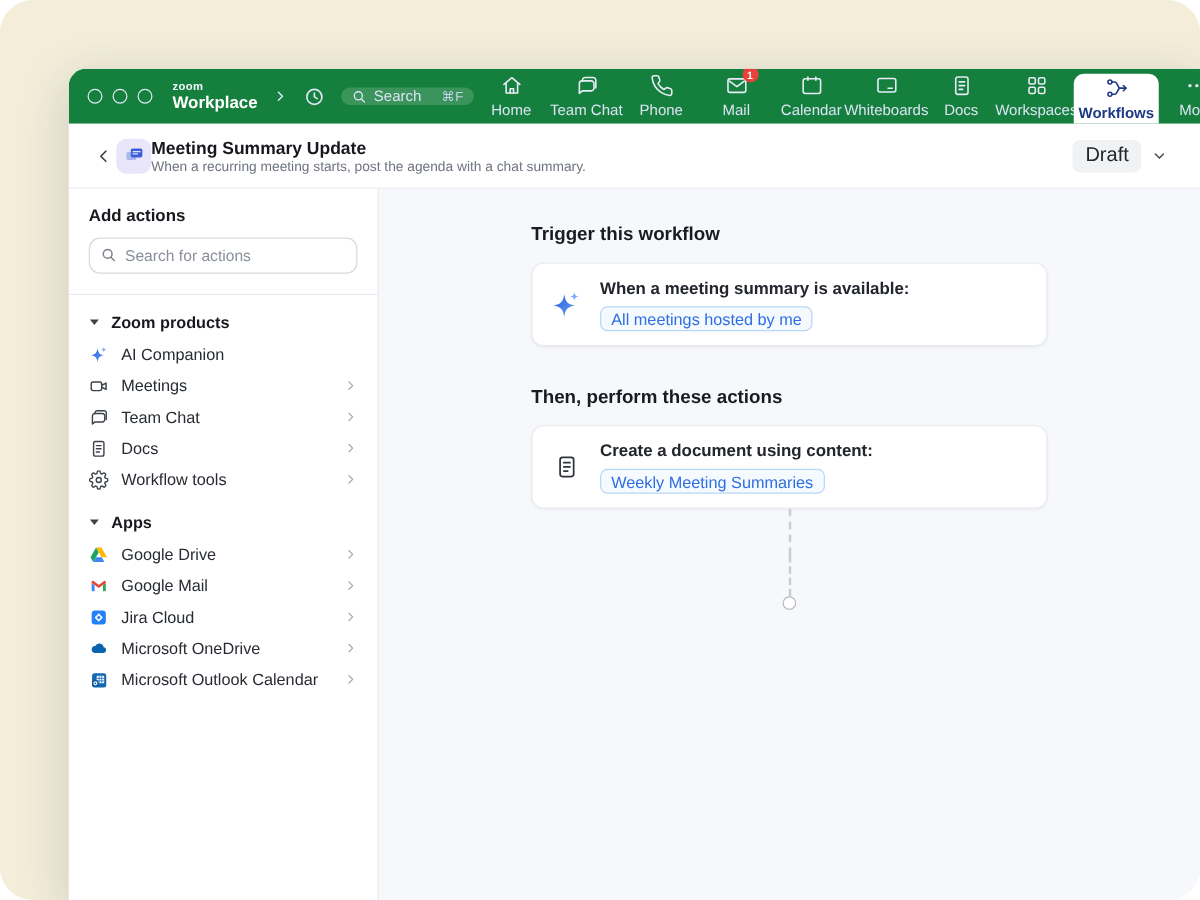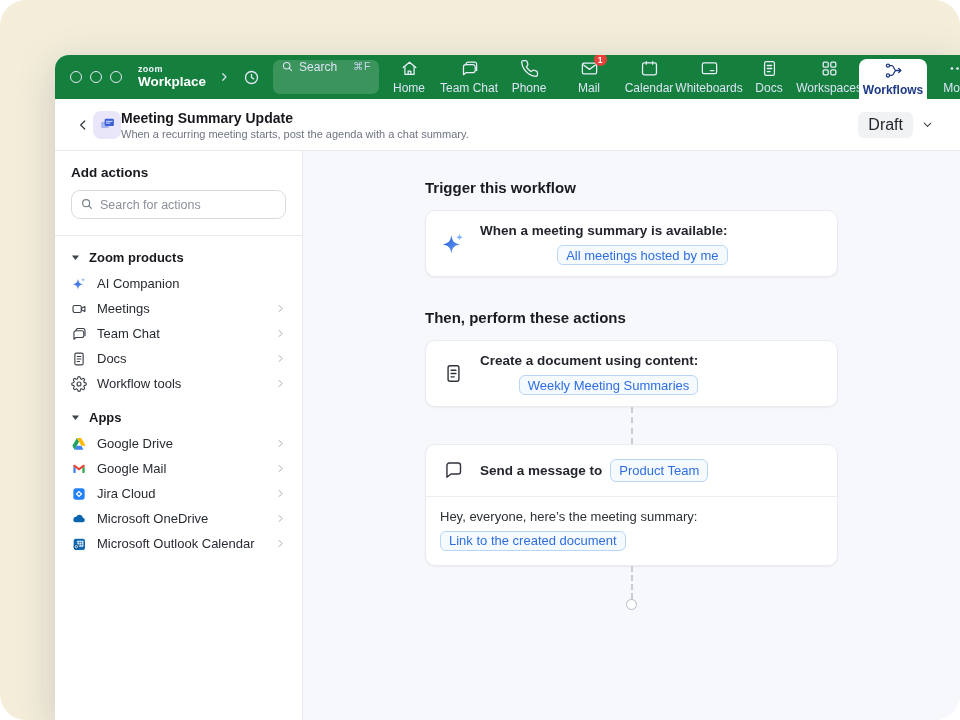--- a/index.html
+++ b/index.html
@@ -15,22 +15,22 @@
   .topbar { height:44px; flex:none; background:#15803d; display:flex; align-items:center; color:#fff;
             overflow:hidden; padding-left:15px; }
   .traffic { display:flex; gap:8px; margin-right:16px; }
   .traffic span { width:12px; height:12px; border-radius:50%; border:1.6px solid #e3e8f8; display:block; }
   .logo { line-height:1.05; margin-right:12px; width:74px; }
   .logo .sm { display:block; font-size:9px; font-weight:600; letter-spacing:.3px; color:#f2f5fd; }
   .logo .lg { display:block; font-size:13.5px; font-weight:700; color:#ffffff; }
   .tb-btn { background:none; border:none; color:#dfe5f6; display:flex; align-items:center; cursor:pointer; padding:0; }
   .tb-chev { margin-right:12px; }
   .tb-hist { margin-right:12px; }
-  .searchpill { height:34px; width:106px; background:rgba(255,255,255,.16); border-radius:7px; display:flex;
-                align-items:flex-start; padding:0 8px; gap:5px; color:#dde4f6; font-size:12px; cursor:pointer; flex:none; }
+  .searchpill { height:14px; width:106px; background:rgba(255,255,255,.16); border-radius:7px; display:flex;
+                align-items:flex-end; padding:0 8px; gap:5px; color:#dde4f6; font-size:12px; cursor:pointer; flex:none; }
   .searchpill .sc { margin-left:auto; font-size:10.5px; color:#c9d2ee; letter-spacing:.5px; }
   .nav { display:flex; height:100%; align-items:stretch; flex:none; }
   .nav-item { width:60px; flex:none; display:flex; flex-direction:column; align-items:center; justify-content:center;
               gap:3px; cursor:pointer; color:#e9edfa; }
   .nav-item .nav-label { font-size:12px; color:#dce3f6; white-space:nowrap; }
   .nav-item.active { background:#ffffff; color:#1d3a85; height:40px; align-self:flex-end; border-radius:8px 8px 0 0; width:68px; }
   .nav-item.active .nav-label { color:#1d3a85; font-weight:700; }
   .ic-wrap { position:relative; display:flex; }
   .badge { position:absolute; top:-6px; right:-8px; min-width:13px; height:13px; padding:0 3px; background:#e8403a;
            border-radius:8px; color:#fff; font-size:8.5px; font-weight:700; display:flex; align-items:center; justify-content:center; }
@@ -62,21 +62,21 @@
   .sb-item { display:flex; align-items:center; gap:10px; height:25px; font-size:13px; color:#272b32; cursor:pointer; }
   .sb-item .ic { width:16px; height:16px; flex:none; display:flex; color:#3c414a; }
   .sb-chevron { margin-left:auto; color:#9aa1ab; display:flex; }
 
   .canvas { flex:1; background:#f7f8fb; display:flex; flex-direction:column; align-items:center; padding-top:28px; overflow:hidden; }
   .flow-col { width:413px; display:flex; flex-direction:column; }
   .flow-heading { font-size:15px; font-weight:700; color:#181b21; }
   .flow-heading.second { margin-top:32px; }
   .card { margin-top:14px; background:#fff; border:1px solid #e9ebef; border-radius:10px; width:100%;
           box-shadow:0 1px 2px rgba(20,24,40,.05); cursor:pointer; }
-  .card-row { display:flex; gap:14px; padding:11px 14px; align-items:center;text-align:right; }
+  .card-row { display:flex; gap:14px; padding:11px 14px; align-items:center; }
   .card-ic { width:26px; flex:none; display:flex; justify-content:center; color:#2f333b; }
   .card-text { font-size:13.5px; font-weight:600; color:#23262d; line-height:1.35; }
   .pill { display:inline-block; margin-top:5px; font-size:13px; font-weight:500; color:#2e6ee0; background:#f5faff;
           border:1px solid #b9d6f6; border-radius:6px; padding:1.5px 8px; cursor:pointer; white-space:nowrap; }
   .inline-row .card-text { display:flex; align-items:center; gap:8px; }
   .inline-row .pill { margin-top:0; }
   .msg-divider { height:1px; background:#edeef2; }
   .msg-body { padding:12px 14px 14px; font-size:13px; font-weight:400; color:#2c3038; }
   .msg-body .pill { margin-top:7px; }
   .connector { width:0; border-left:2px dashed #c8ccd3; height:37px; align-self:center; }
@@ -464,38 +464,20 @@
                 </span>
               <div>
                 <div class="card-text">Create a document using content:</div>
                 <span class="pill">Weekly Meeting Summaries</span>
               </div>
             </div>
           </div>
 
           <div class="connector"></div>
 
-          <div class="card" style="margin-top:0;">
-            <div class="card-row inline-row" style="padding:14px;">
-              <span class="card-ic">
-                  <svg width="21" height="21" viewBox="0 0 24 24" fill="none" stroke="currentColor" stroke-width="1.6" stroke-linecap="round" stroke-linejoin="round">
-                    <path d="M20 6.2v7.1a2.7 2.7 0 0 1-2.7 2.7H9.2l-4.7 3.6V6.2a2.7 2.7 0 0 1 2.7-2.7h10.1A2.7 2.7 0 0 1 20 6.2z"></path>
-                  </svg>
-                </span>
-              <div class="card-text">
-                <span>Send a message to</span>
-                <span class="pill">Product Team</span>
-              </div>
-            </div>
-            <div class="msg-divider"></div>
-            <div class="msg-body">
-              <div>Hey, everyone, here’s the meeting summary:</div>
-              <span class="pill">Link to the created document</span>
-            </div>
-          </div>
 
           <div class="connector short"></div>
           <div class="terminal"></div>
         </div>
       </div>
 
     </div>
   </div>
 </div>
 

